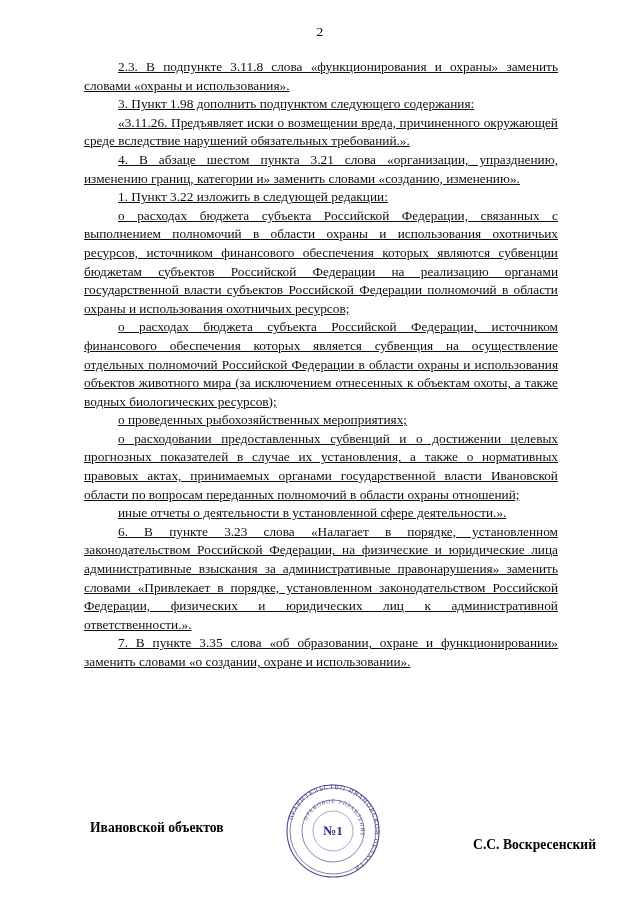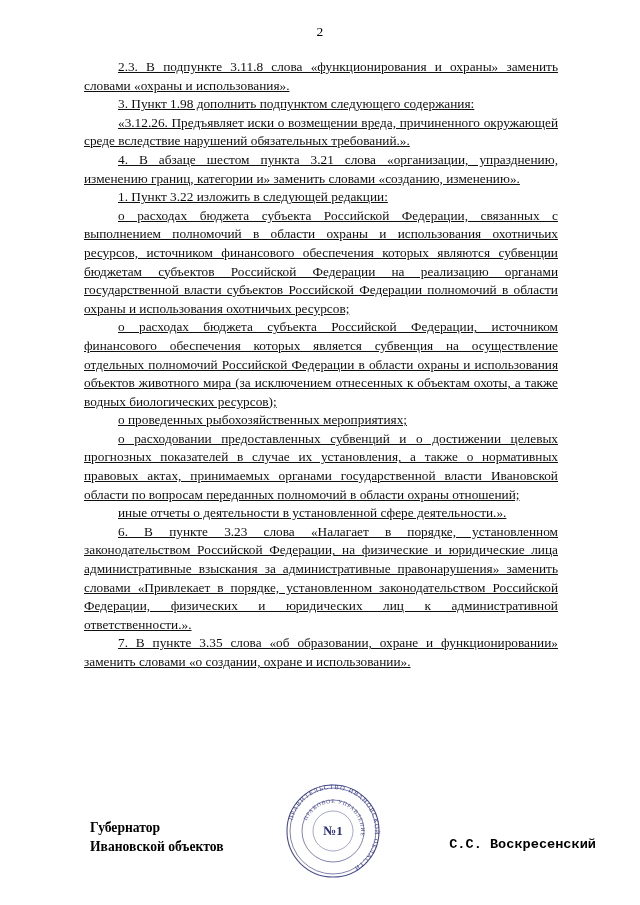--- a/index.html
+++ b/index.html
@@ -57,21 +57,20 @@
     font-weight: bold;
     line-height: 19px;
   }
   .signer-name {
     position: absolute;
     right: 44px;
     top: 837px;
     font-size: 13.6px;
     font-weight: bold;
     text-align: right;
-    font-family: Liberation Mono, monospace;
   }
   
   .stamp {
     position: absolute;
     left: 282px;
     top: 780px;
     width: 102px;
     height: 102px;
   }
   .stamp svg {
@@ -92,34 +91,33 @@
 </head>
 <body>
 
 <div class="page">
 
   <div class="page-number">2</div>
 
   <div class="body-text">
     <p>2.3. В подпункте 3.11.8 слова «функционирования и охраны» заменить словами «охраны и использования».</p>
     <p>3. Пункт 1.98 дополнить подпунктом следующего содержания:</p>
-    <p>«3.12.26. Предъявляет иски о возмещении вреда, причиненного окружающей среде вследствие нарушений обязательных требований.».</p>
+    <p>«3.11.26. Предъявляет иски о возмещении вреда, причиненного окружающей среде вследствие нарушений обязательных требований.».</p>
     <p>4. В абзаце шестом пункта 3.21 слова «организации, упразднению, изменению границ, категории и» заменить словами «созданию, изменению».</p>
     <p>1. Пункт 3.22 изложить в следующей редакции:</p>
     <p>о расходах бюджета субъекта Российской Федерации, связанных с выполнением полномочий в области охраны и использования охотничьих ресурсов, источником финансового обеспечения которых являются субвенции бюджетам субъектов Российской Федерации на реализацию органами государственной власти субъектов Российской Федерации полномочий в области охраны и использования охотничьих ресурсов;</p>
     <p>о расходах бюджета субъекта Российской Федерации, источником финансового обеспечения которых является субвенция на осуществление отдельных полномочий Российской Федерации в области охраны и использования объектов животного мира (за исключением отнесенных к объектам охоты, а также водных биологических ресурсов);</p>
     <p>о проведенных рыбохозяйственных мероприятиях;</p>
     <p>о расходовании предоставленных субвенций и о достижении целевых прогнозных показателей в случае их установления, а также о нормативных правовых актах, принимаемых органами государственной власти Ивановской области по вопросам переданных полномочий в области охраны отношений;</p>
     <p>иные отчеты о деятельности в установленной сфере деятельности.».</p>
     <p>6. В пункте 3.23 слова «Налагает в порядке, установленном законодательством Российской Федерации, на физические и юридические лица административные взыскания за административные правонарушения» заменить словами «Привлекает в порядке, установленном законодательством Российской Федерации, физических и юридических лиц к административной ответственности.».</p>
     <p>7. В пункте 3.35 слова «об образовании, охране и функционировании» заменить словами «о создании, охране и использовании».</p>
   </div>
 
   <div class="signature-block">
-    <div>Губернатор</div>
     <div>Ивановской объектов</div>
   </div>
 
   <div class="signer-name">С.С. Воскресенский</div>
 
   <div class="stamp">
     <svg width="102" height="102" viewBox="0 0 102 102" aria-hidden="true">
       <defs>
         <path id="outerCircle" d="M 51,51 m -42,0 a 42,42 0 1,1 84,0 a 42,42 0 1,1 -84,0"></path>
         <path id="innerCircle" d="M 51,51 m -28,0 a 28,28 0 1,1 56,0 a 28,28 0 1,1 -56,0"></path>

